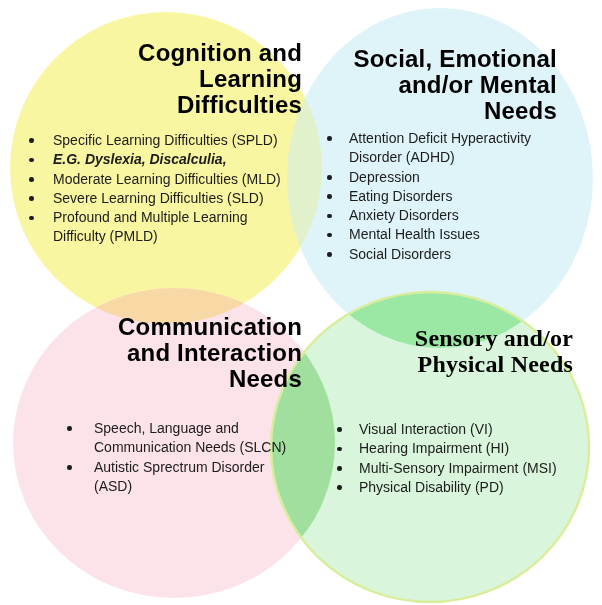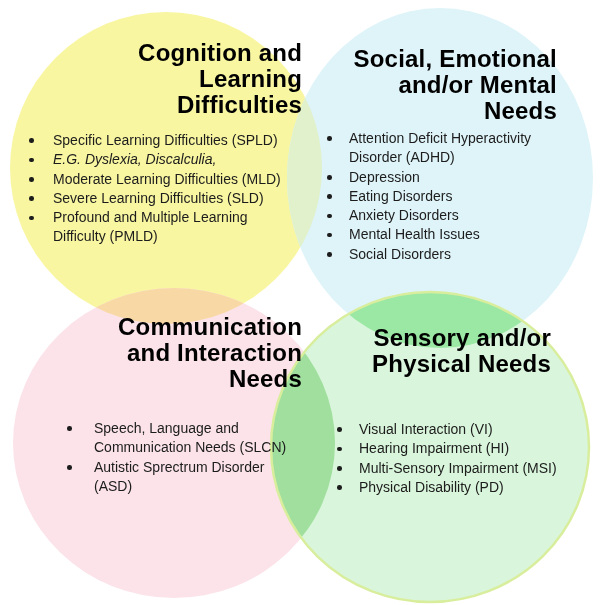--- a/index.html
+++ b/index.html
@@ -42,29 +42,29 @@
     position: absolute;
     left: 1px;
     top: 7.4px;
     width: 4.6px;
     height: 4.6px;
     border-radius: 50%;
     background: #1c1c1c;
   }
   .quad-list.pl28 li { padding-left: 28px; }
   .quad-list.pl23 li { padding-left: 23px; }
-  .quad-list li.italic { font-style: italic; }
+  .quad-list li.italic { font-style: italic; font-weight: bold; }
 
   #title-cognition     { left: 30px;  top: 40px;  width: 272px; }
   #list-cognition      { left: 22px;  top: 125px; width: 268px; }
   #title-social        { left: 307px; top: 46px;  width: 250px; }
   #list-social         { left: 320px; top: 123px; width: 222px; }
   #title-communication { left: 42px;  top: 314px; width: 260px; }
   #list-communication  { left: 60px;  top: 413px; width: 228px; }
-  #title-sensory       { left: 291px; top: 325px; width: 260px; }
+  #title-sensory       { left: 313px; top: 325px; width: 260px; font-family: Liberation Serif, serif; }
   #list-sensory        { left: 330px; top: 414px; width: 238px; }
 </style>
 </head>
 <body>
 
 <div class="canvas">
 
   <svg class="venn" width="602" height="605" viewBox="0 0 602 605" aria-hidden="true">
     <defs>
       <clipPath id="clip-social">

